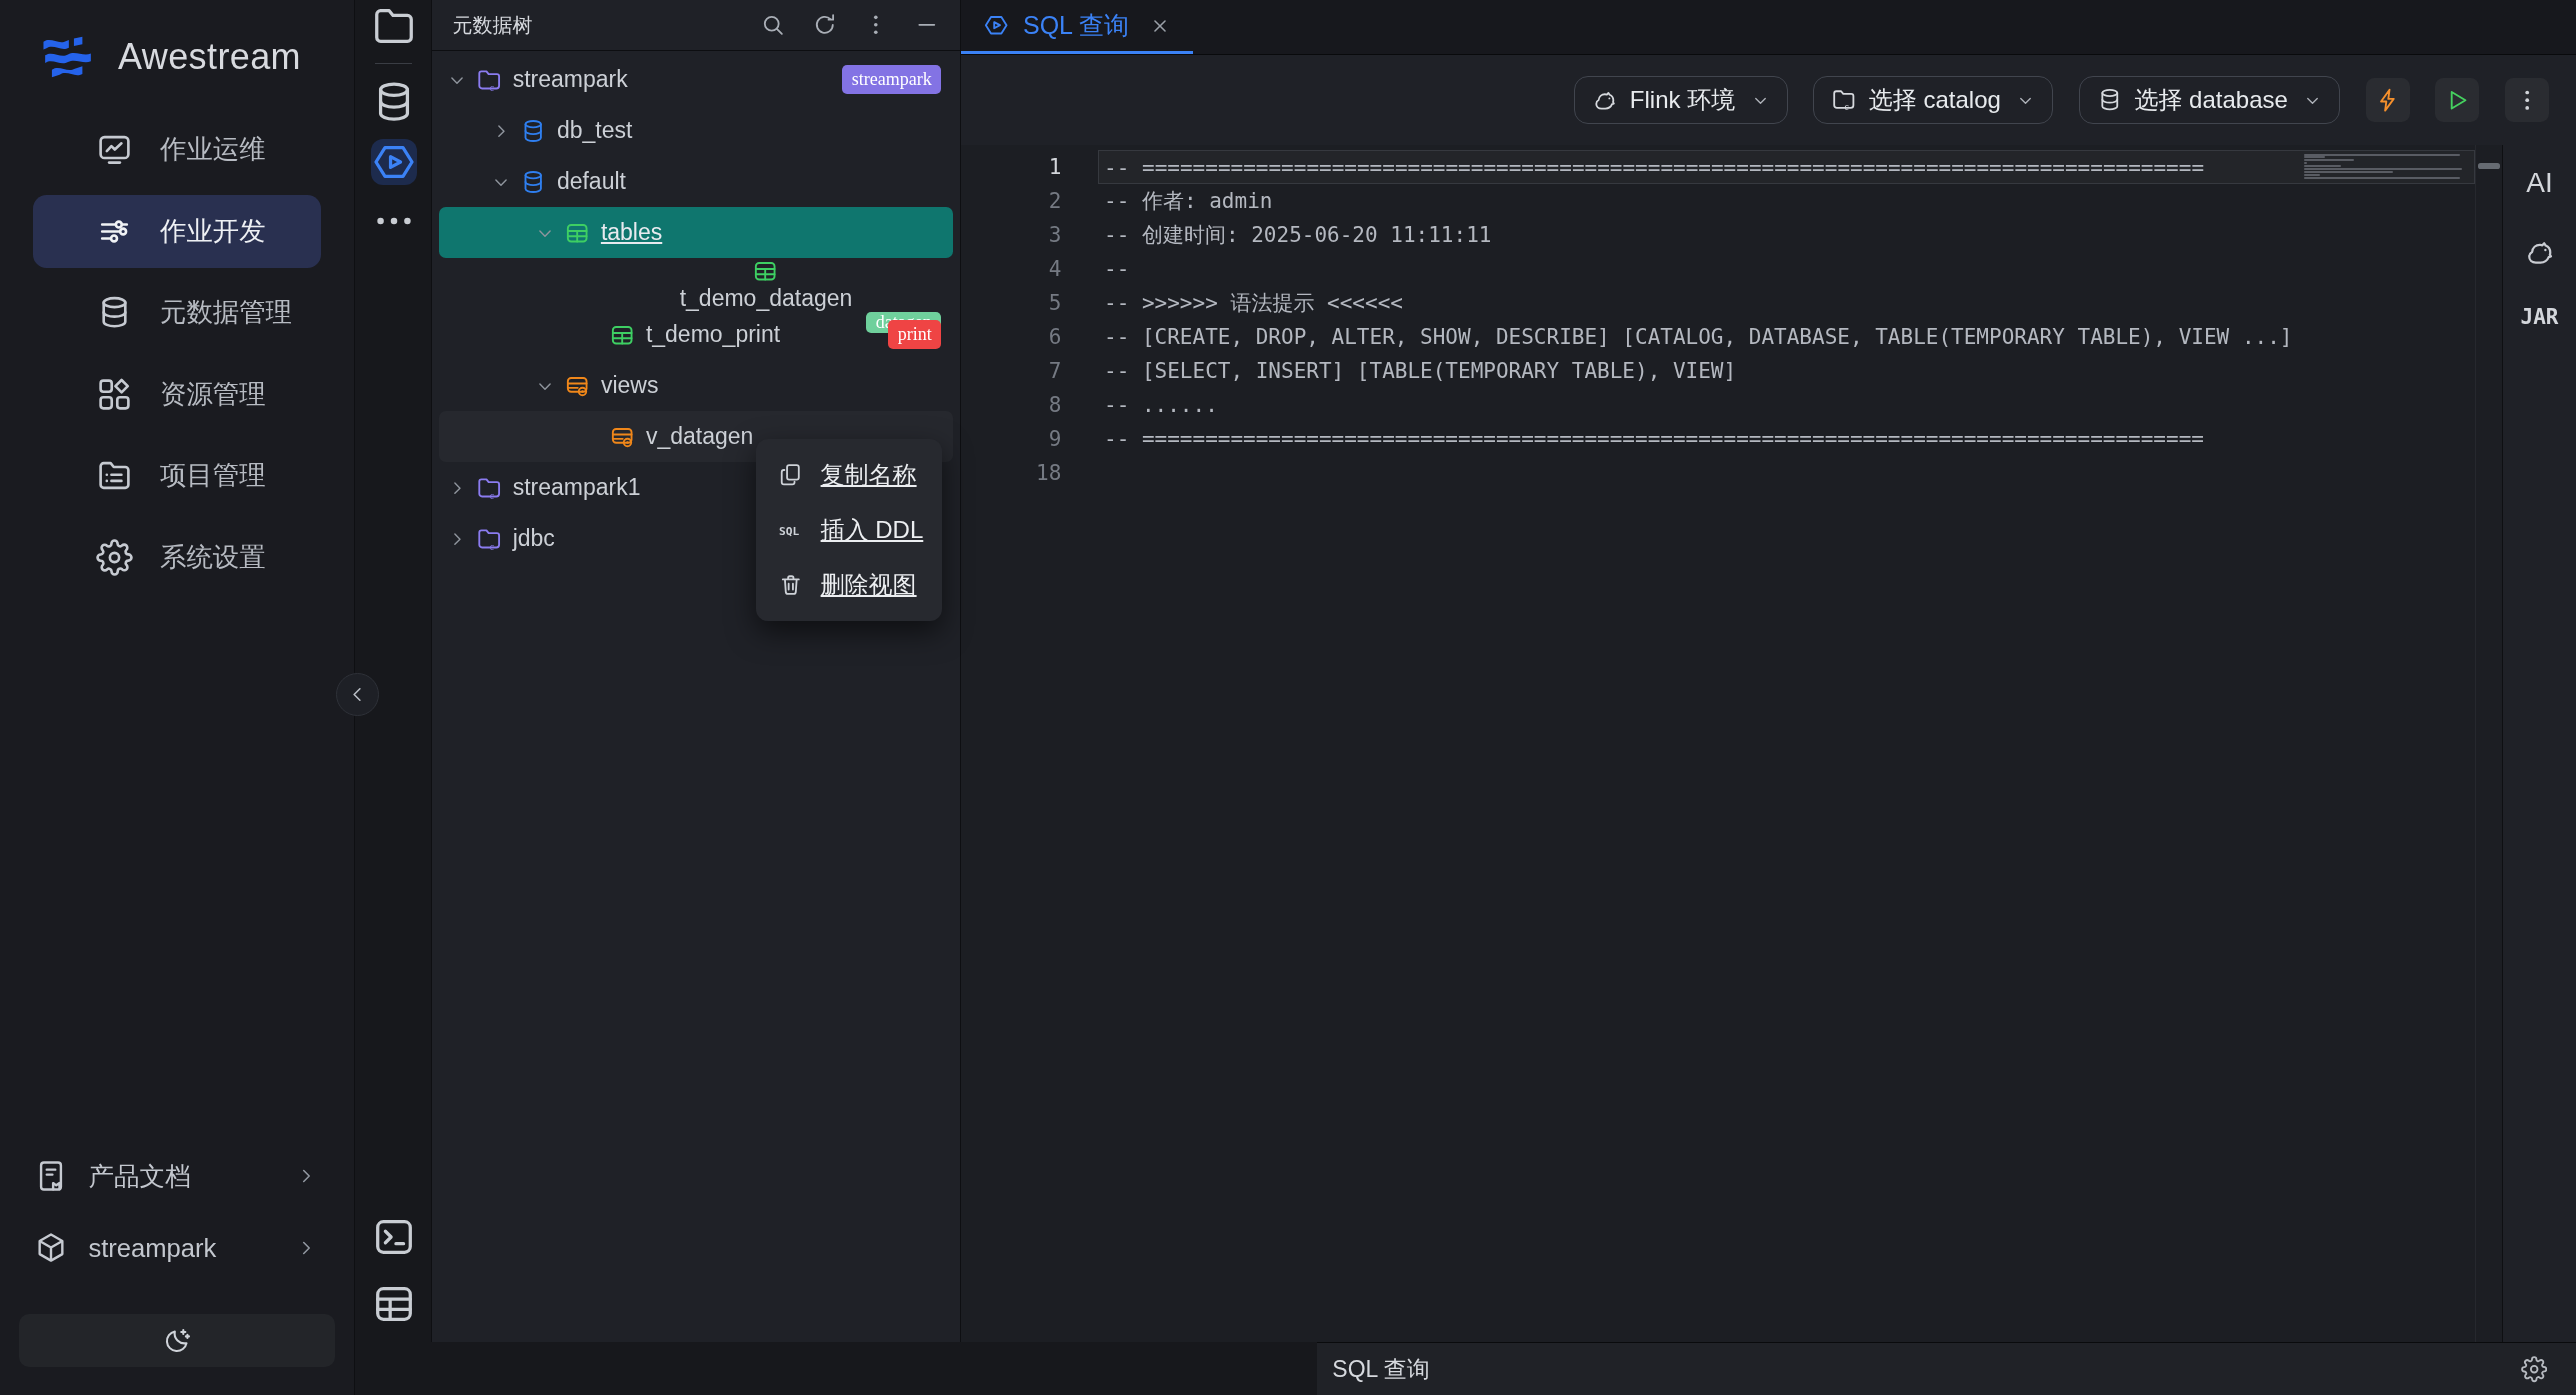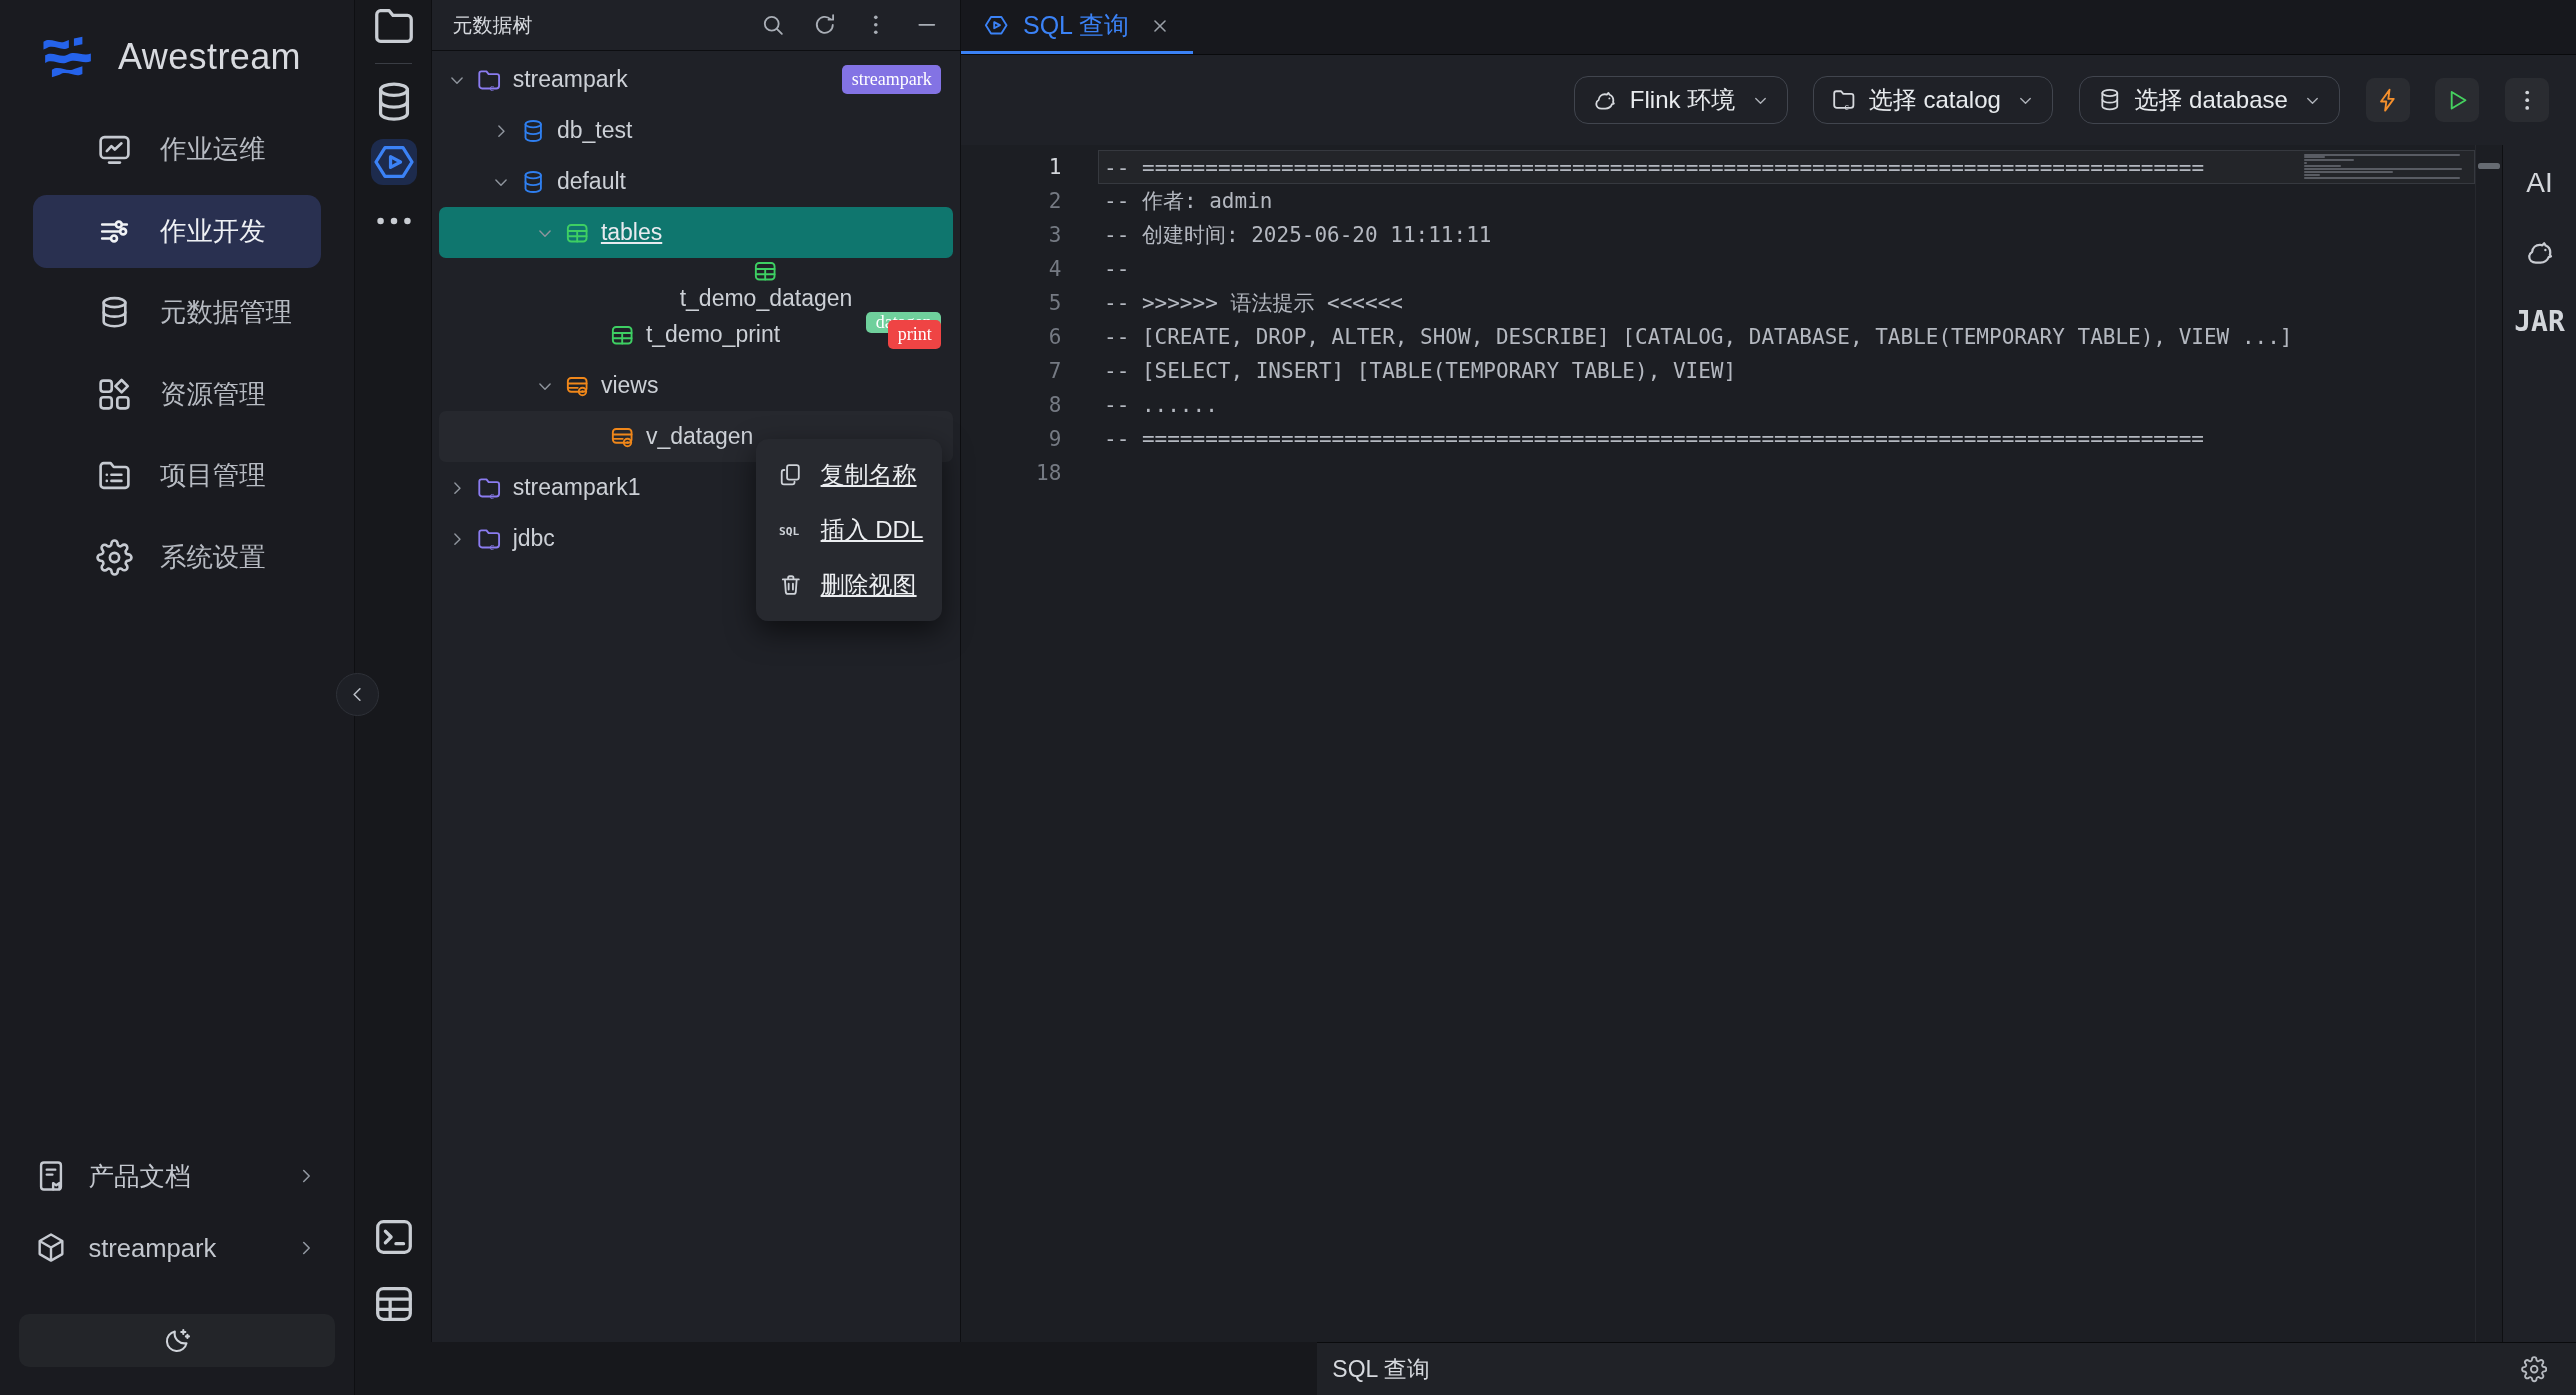--- a/index.html
+++ b/index.html
@@ -70,21 +70,21 @@
   .gnum.active { color:#d2d5da; }
   .code { position:absolute; left:126px; top:5.1px; right:101px; font-family:"DejaVu Sans Mono","Liberation Mono",monospace; font-size:21px; line-height:34px; color:#b4b8c0; white-space:pre; padding-left:17px; }
   .codeline { height:34px; }
   .codeline.active { background:#232529; border:0.9px solid #36393f; margin-left:-6px; padding-left:5.1px; }
   .minimap { position:absolute; left:1343px; top:8.5px; width:158px; }
   .mbar { height:2px; margin-bottom:0.9px; background:#878b93; opacity:.55; border-radius:0.9px; }
   .scrollcol { position:absolute; left:1514px; width:27px; top:0; bottom:0; border-left:0.9px solid #26282e; }
   .thumb { width:22px; height:6px; border-radius:2.6px; background:#666b72; margin:18px auto 0; }
   .strip { position:absolute; left:1541px; right:0; top:0; bottom:0; background:#1f2127; border-left:0.9px solid #0e0f12; display:flex; flex-direction:column; align-items:center; padding-top:22px; gap:37px; }
   .strip .lbl { color:#d3d6db; font-size:28px; cursor:pointer; }
-  .strip .lbl.jar { font-size:28px; font-weight:700; font-family:"DejaVu Sans Mono",monospace; }
+  .strip .lbl.jar { font-size:21px; font-weight:700; font-family:"DejaVu Sans Mono",monospace; }
   .strip .ic { font-size:31.5px; color:#c9ccd2; cursor:pointer; }
 
   
   .statusbar { position:absolute; left:356px; right:0; top:1342px; height:54px; background:#202227; border-top:0.9px solid #0a0b0d; display:flex; align-items:center; padding:0 29px 0 15.3px; color:#d6d9de; font-size:23px; }
   .statusbar .gear { margin-left:auto; color:#b6bac0; font-size:26.4px; cursor:pointer; }
 </style>
 </head>
 <body>
 
 <aside class="sidebar">

